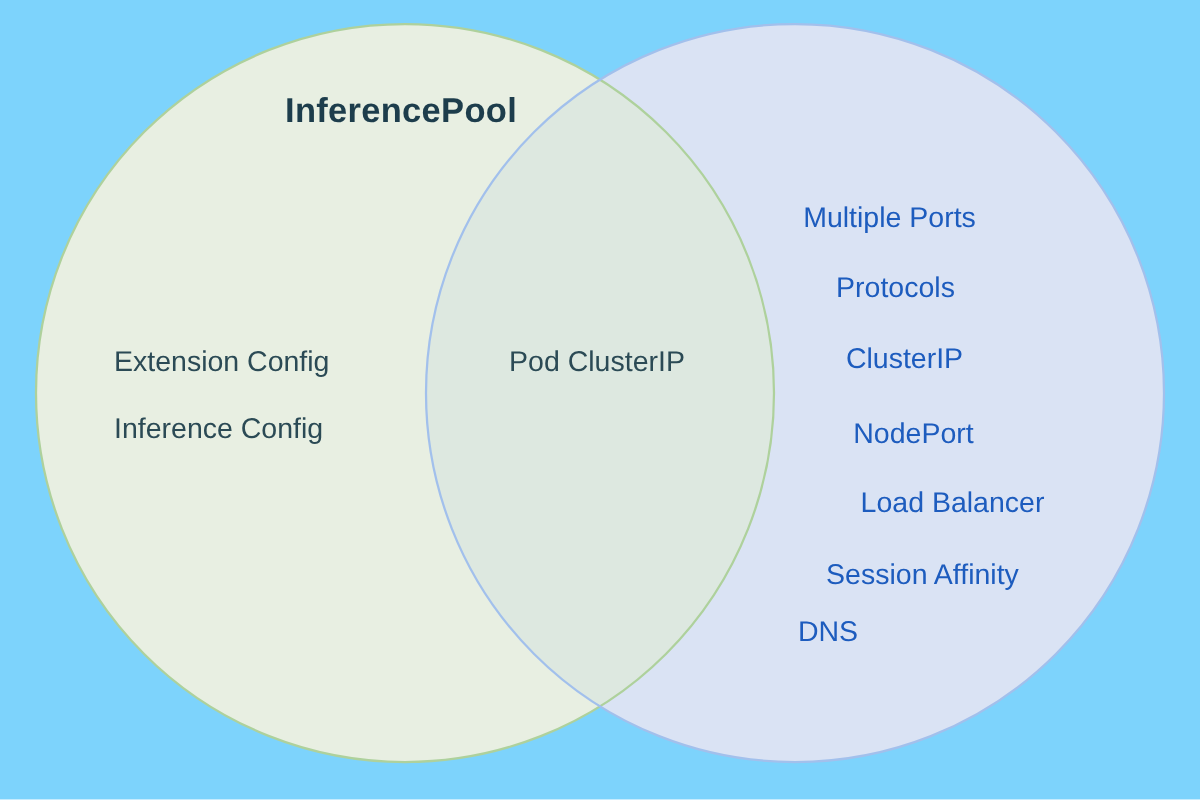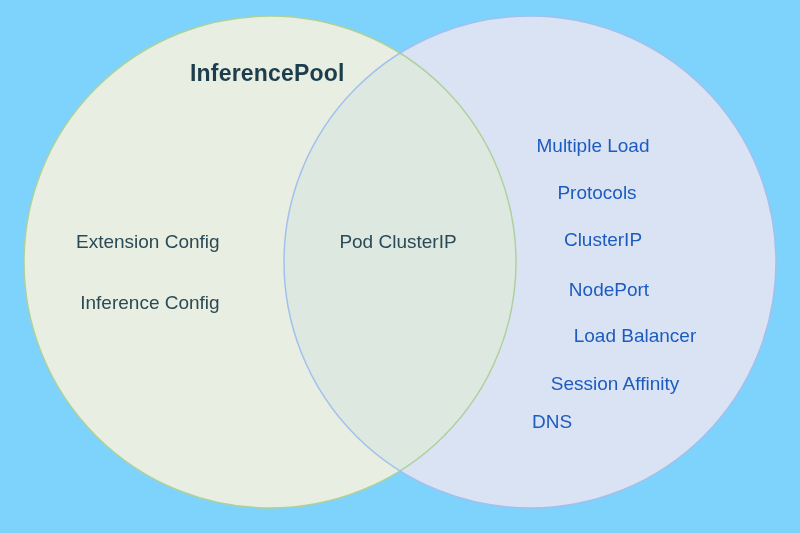--- a/index.html
+++ b/index.html
@@ -41,22 +41,21 @@
     position: absolute;
   }
   .group .item {
     height: 25px;
     line-height: 25px;
     font-size: 19px;
     white-space: nowrap;
     color: var(--left-text-items, #2b4a55);
   }
   .group .item + .item {
-    margin-top: 36px;
-    text-align: right;
+    margin-top: 20px;
   }
   .left-group {
     left: 76px;
     top: 229px;
   }
   .overlap-group {
     left: 398px;
     top: 229px;
     transform: translateX(-50%);
     text-align: center;
@@ -94,21 +93,21 @@
 
   <div class="group left-group">
     <div class="item">Extension Config</div>
     <div class="item">Inference Config</div>
   </div>
 
   <div class="group overlap-group">
     <div class="item">Pod ClusterIP</div>
   </div>
 
-  <div class="right-item r0">Multiple Load</div>
+  <div class="right-item r0">Multiple Ports</div>
   <div class="right-item r1">Protocols</div>
   <div class="right-item r2">ClusterIP</div>
   <div class="right-item r3">NodePort</div>
   <div class="right-item r4">Load Balancer</div>
   <div class="right-item r5">Session Affinity</div>
   <div class="right-item r6">DNS</div>
 
 </div>
 
 </body></html>

